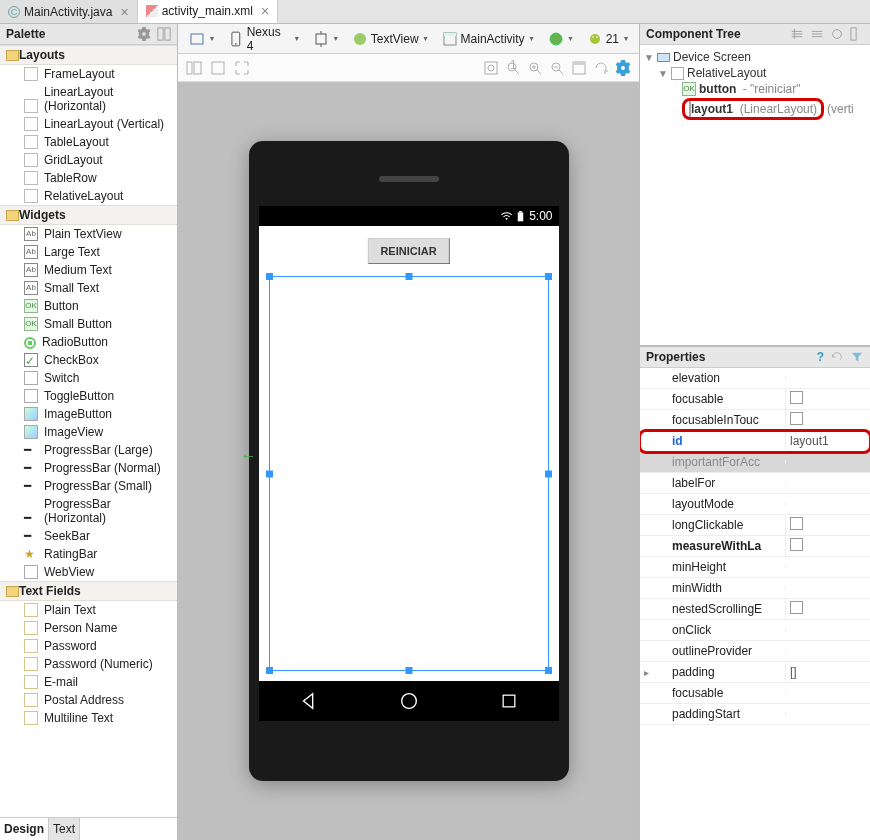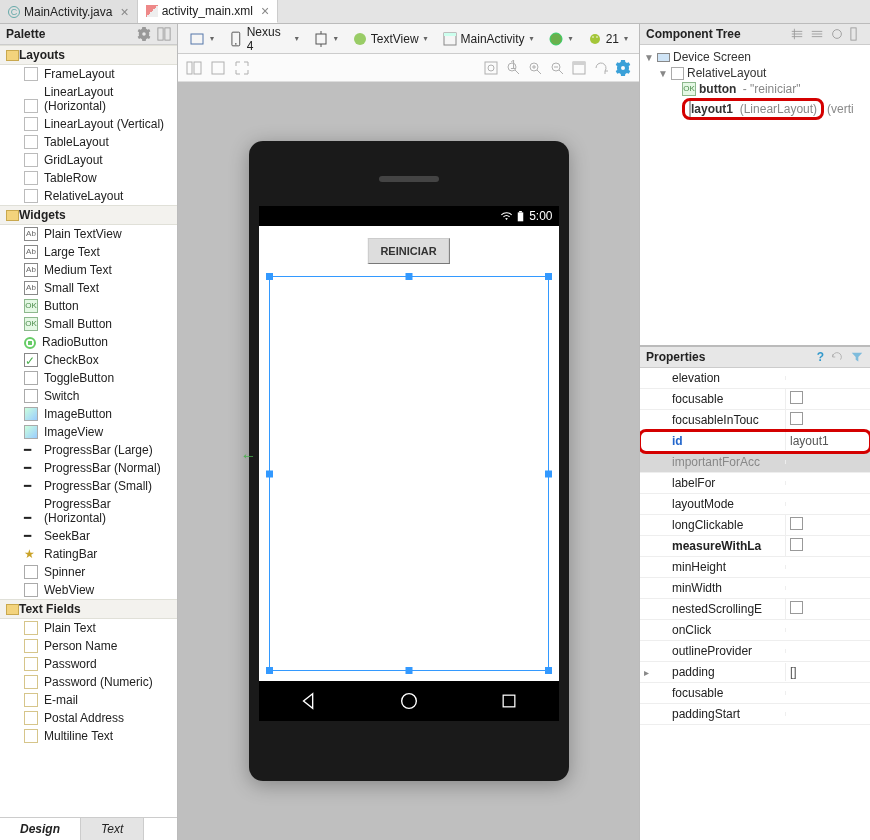--- a/index.html
+++ b/index.html
@@ -24,21 +24,21 @@
   .ico.layout{background:#fff;border:1px solid #bbb;}
   .ico.ab{background:#fff;border:1px solid #888;font-size:8px;text-align:center;color:#666;line-height:12px;}
   .ico.ok{background:#e4f8e4;border:1px solid #8db88d;font-size:8px;text-align:center;color:#4a8b4a;line-height:12px;}
   .ico.radio{width:12px;height:12px;border-radius:50%;border:2px solid #6c6;background:radial-gradient(circle,#6c6 40%,#fff 42%);}
   .ico.check{color:#4caf50;border:1px solid #888;}
   .ico.tf{border:1px solid #d6c58a;background:#fff;}
   .ico.star{border:none;background:none;color:#c9a227;}
   .ico.img{background:linear-gradient(135deg,#cfd,#9cf);}
   .ico.bar{border:none;background:none;}
   .footer-tabs{display:flex;border-top:1px solid #ccc;}
-  .footer-tab{padding:4px 20px;border-right:1px solid #ccc;cursor:pointer;background:#e4e4e4;font-style:italic;}
+  .footer-tab{padding:4px 4px;border-right:1px solid #ccc;cursor:pointer;background:#e4e4e4;}
   .footer-tab.active{background:#fff;font-weight:bold;}
   
   .center{flex:1;display:flex;flex-direction:column;background:#f8f8f8;border-right:1px solid #bbb;}
   .toolbar{height:30px;background:#f5f5f5;border-bottom:1px solid #ccc;display:flex;align-items:center;gap:4px;padding:0 6px;}
   .tbtn{display:flex;align-items:center;gap:3px;padding:2px 4px;border:1px solid transparent;border-radius:3px;cursor:pointer;}
   .drop{font-size:8px;color:#666;margin-left:2px;}
   .subtoolbar{height:28px;background:#fbfbfb;border-bottom:1px solid #ddd;display:flex;align-items:center;justify-content:space-between;padding:0 8px;}
   .sub-left{display:flex;gap:8px;}
   .sub-right{display:flex;gap:6px;}
   .sicon{width:16px;height:16px;opacity:.65;cursor:pointer;}
@@ -181,25 +181,25 @@
         <div class="item">
           <span class="ico radio"></span>
           <span>RadioButton</span>
         </div>
         <div class="item">
           <span class="ico check">✓</span>
           <span>CheckBox</span>
         </div>
         <div class="item">
           <span class="ico"></span>
+          <span>Switch</span>
+        </div>
+        <div class="item">
+          <span class="ico"></span>
           <span>ToggleButton</span>
-        </div>
-        <div class="item">
-          <span class="ico"></span>
-          <span>Switch</span>
         </div>
         <div class="item">
           <span class="ico img"></span>
           <span>ImageButton</span>
         </div>
         <div class="item">
           <span class="ico img"></span>
           <span>ImageView</span>
         </div>
         <div class="item">
@@ -218,24 +218,20 @@
           <span class="ico bar">━</span>
           <span>ProgressBar (Horizontal)</span>
         </div>
         <div class="item">
           <span class="ico bar">━</span>
           <span>SeekBar</span>
         </div>
         <div class="item">
           <span class="ico star">★</span>
           <span>RatingBar</span>
-        </div>
-        <div class="item">
-          <span class="ico"></span>
-          <span>Spinner</span>
         </div>
         <div class="item">
           <span class="ico"></span>
           <span>WebView</span>
         </div>
         <div class="group">
           <span class="folder"></span>
           <span>Text Fields</span>
         </div>
         <div class="item">

